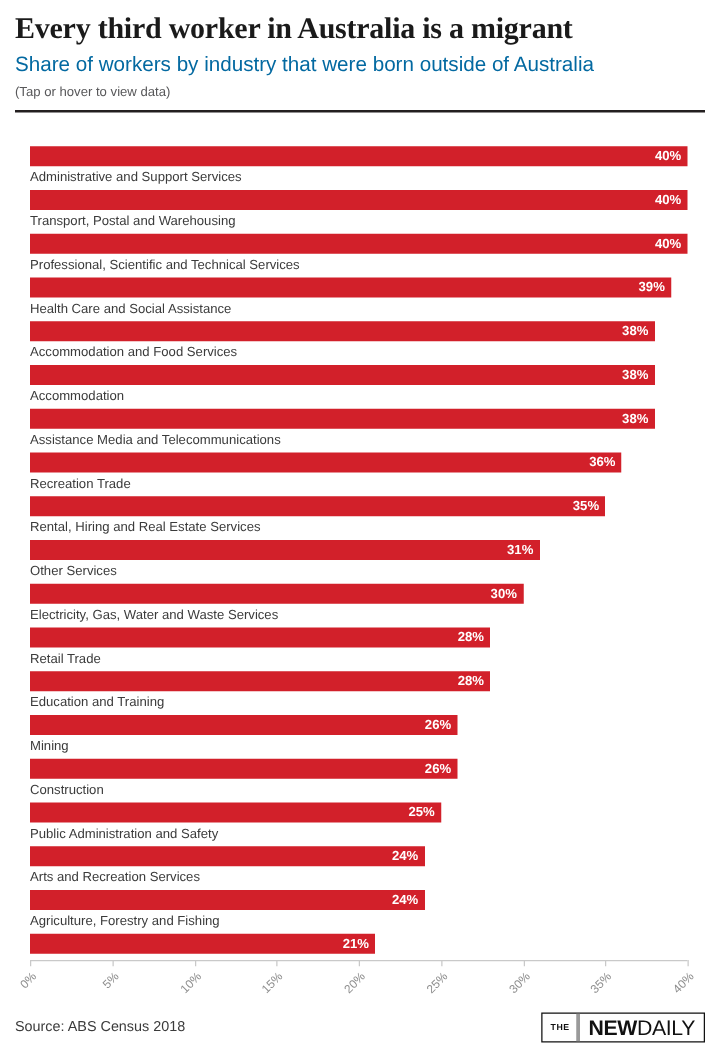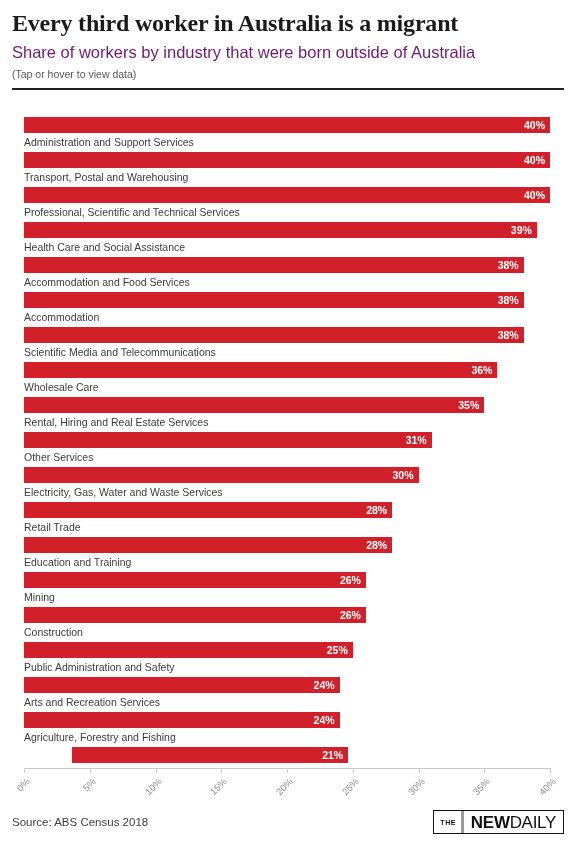--- a/index.html
+++ b/index.html
@@ -38,21 +38,21 @@
     letter-spacing: -0.2px;
     color: #1a1a1a;
     margin: 0;
     padding-top: 8px;
     white-space: nowrap;
   }
   .chart-subtitle {
     font-family: "Liberation Sans", sans-serif;
     font-size: 16.5px;
     line-height: 22px;
-    color: #701a75;
+    color: #0369a1;
     margin: 0;
     padding-top: 3px;
     white-space: nowrap;
   }
   .chart-hint {
     font-family: "Liberation Sans", sans-serif;
     font-size: 10.5px;
     line-height: 14px;
     color: #58585a;
     margin: 0;
@@ -214,21 +214,21 @@
 
   <div class="plot" id="plot-area">
       <div class="bar-row" style="top: 0px;">
         <div class="bar-track" style="width: 526px;">
           <div class="bar-fill" style="background: rgb(210, 32, 42);">
             <span class="bar-value">40%</span>
           </div>
         </div>
       </div>
       <div class="bar-row" style="top: 35px;">
-        <div class="bar-label">Administration and Support Services</div>
+        <div class="bar-label">Administrative and Support Services</div>
         <div class="bar-track" style="width: 526px;">
           <div class="bar-fill" style="background: rgb(210, 32, 42);">
             <span class="bar-value">40%</span>
           </div>
         </div>
       </div>
       <div class="bar-row" style="top: 70px;">
         <div class="bar-label">Transport, Postal and Warehousing</div>
         <div class="bar-track" style="width: 526px;">
           <div class="bar-fill" style="background: rgb(210, 32, 42);">
@@ -262,29 +262,29 @@
       </div>
       <div class="bar-row" style="top: 210px;">
         <div class="bar-label">Accommodation</div>
         <div class="bar-track" style="width: 499.7px;">
           <div class="bar-fill" style="background: rgb(210, 32, 42);">
             <span class="bar-value">38%</span>
           </div>
         </div>
       </div>
       <div class="bar-row" style="top: 245px;">
-        <div class="bar-label">Scientific Media and Telecommunications</div>
+        <div class="bar-label">Assistance Media and Telecommunications</div>
         <div class="bar-track" style="width: 473.4px;">
           <div class="bar-fill" style="background: rgb(210, 32, 42);">
             <span class="bar-value">36%</span>
           </div>
         </div>
       </div>
       <div class="bar-row" style="top: 280px;">
-        <div class="bar-label">Wholesale Care</div>
+        <div class="bar-label">Recreation Trade</div>
         <div class="bar-track" style="width: 460.25px;">
           <div class="bar-fill" style="background: rgb(210, 32, 42);">
             <span class="bar-value">35%</span>
           </div>
         </div>
       </div>
       <div class="bar-row" style="top: 315px;">
         <div class="bar-label">Rental, Hiring and Real Estate Services</div>
         <div class="bar-track" style="width: 407.65px;">
           <div class="bar-fill" style="background: rgb(210, 32, 42);">
@@ -351,21 +351,21 @@
       <div class="bar-row" style="top: 595px;">
         <div class="bar-label">Arts and Recreation Services</div>
         <div class="bar-track" style="width: 315.6px;">
           <div class="bar-fill" style="background: rgb(210, 32, 42);">
             <span class="bar-value">24%</span>
           </div>
         </div>
       </div>
       <div class="bar-row" style="top: 630px;">
         <div class="bar-label">Agriculture, Forestry and Fishing</div>
-        <div class="bar-track" style="width: 276.15px; margin-left: 48px;">
+        <div class="bar-track" style="width: 276.15px;">
           <div class="bar-fill" style="background: rgb(210, 32, 42);">
             <span class="bar-value">21%</span>
           </div>
         </div>
       </div>
     </div>
 
   <div class="xaxis" id="x-axis">
     <div class="xaxis-line"></div>
   <div class="xtick" style="left: 24px;"></div>

